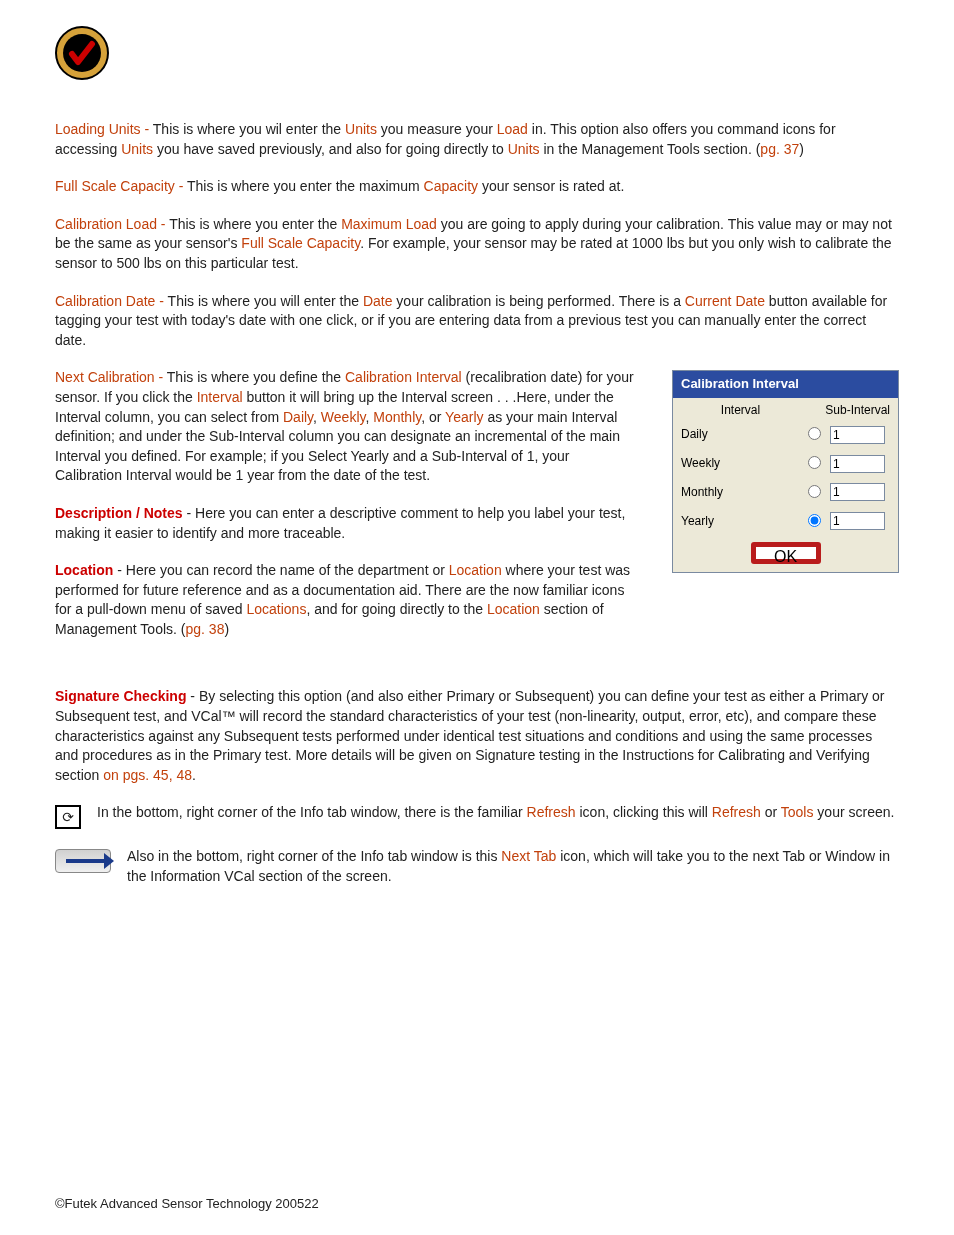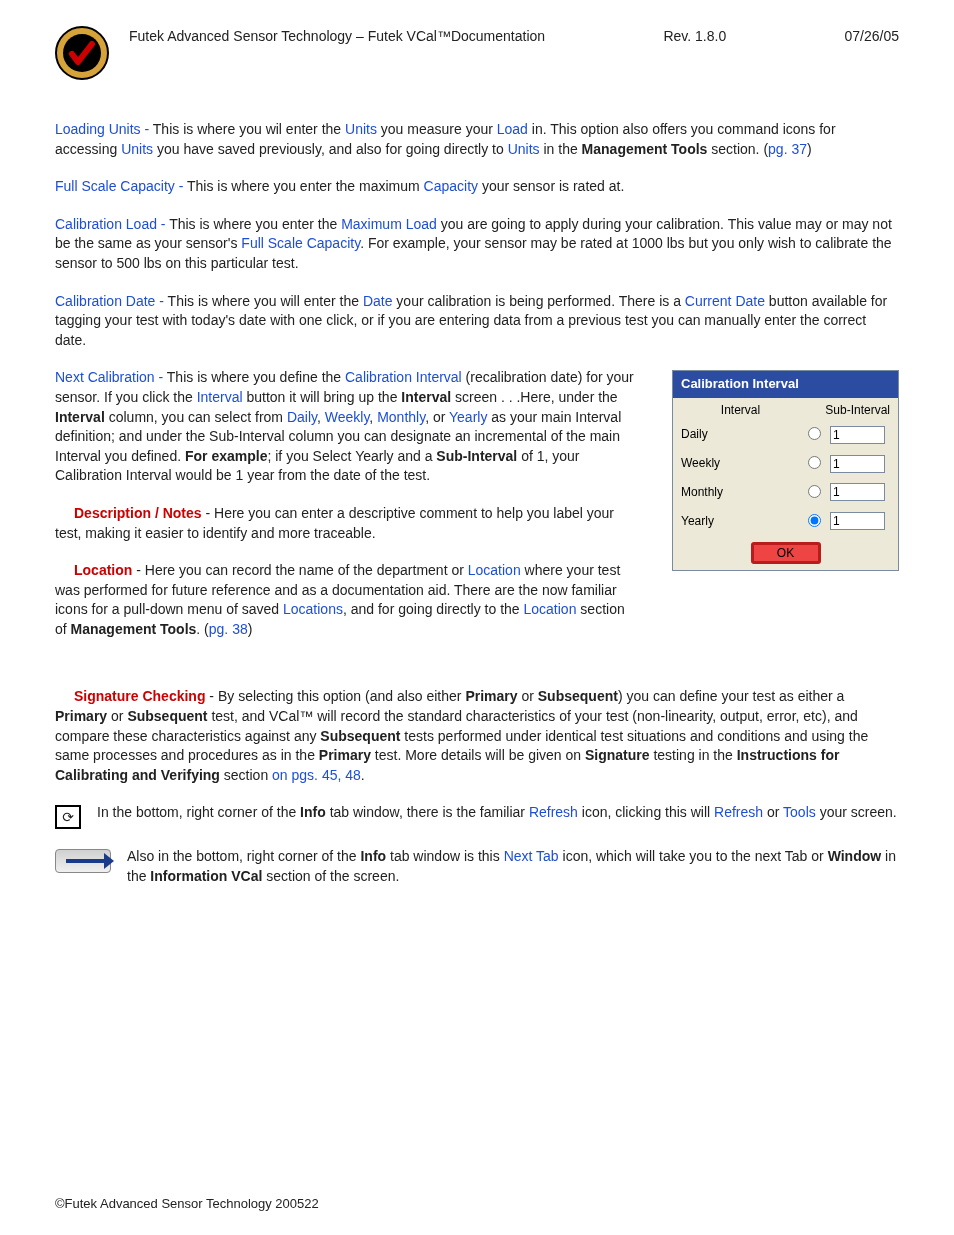--- a/index.html
+++ b/index.html
@@ -35,23 +35,23 @@
     justify-content: space-between;
     font-size: 14px;
     color: #222;
     padding-top: 8px;
   }
   .header-text > span { white-space: nowrap; }
   .body {
     line-height: 1.4;
   }
   .para { margin-bottom: 18px; }
-  a, .lnk { color: #1d4ed8; text-decoration: none; text-align: right; }
-  .bold-red { color: #cc0000; font-weight: bold; margin-left: 19px; }
-  .bold { font-weight: bold; }
+  a, .lnk { color: #c2410c; text-decoration: none; text-align: right; }
+  .bold-red { color: #cc0000; font-weight: bold; }
+  .bold { font-weight: normal; }
   .content-row {
     display: flex;
     align-items: flex-start;
   }
   .content-col {
     flex: 1;
     padding-right: 32px;
   }
   .interval-box {
     width: 225px;
@@ -95,23 +95,23 @@
     box-sizing: border-box;
   }
   .interval-ok {
     text-align: center;
     padding: 6px;
   }
   .interval-ok button {
     width: 70px;
     height: 22px;
     font-family: Tahoma, Arial, sans-serif;
-    font-size: 12px;
-    background: #ef4444;
-    border: 3px solid #b91c1c;
+    font-size: 16px;
+    background: #ffffff;
+    border: 5px solid #b91c1c;
     border-radius: 3px;
   }
   .icon-row {
     display: flex;
     align-items: flex-start;
     margin-bottom: 18px;
   }
   .icon-box {
     flex-shrink: 0;
     margin-right: 16px;
@@ -160,25 +160,20 @@
 <div class="page">
 
   <div class="header">
     <div class="logo">
       <svg viewBox="0 0 54 54" width="54" height="54">
         <circle cx="27" cy="27" r="26" fill="#d6a23a" stroke="#000" stroke-width="2"></circle>
         <circle cx="27" cy="27" r="19" fill="#000"></circle>
         <path d="M17 28 l6 8 l14 -18" fill="none" stroke="#c00" stroke-width="6" stroke-linecap="round" stroke-linejoin="round"></path>
       </svg>
     </div>
-    <div class="header-text">
-      <span>Futek Advanced Sensor Technology – Futek VCal™Documentation</span>
-      <span>Rev. 1.8.0</span>
-      <span>07/26/05</span>
-    </div>
   </div>
 
   <div class="body">
 
     <div class="para">
       <span class="lnk">Loading Units -</span><span> This is where you wil enter the </span><span class="lnk">Units</span><span> you measure your </span><span class="lnk">Load</span><span> in. This option also offers you command icons for accessing </span><span class="lnk">Units</span><span> you have saved previously, and also for going directly to </span><span class="lnk">Units</span><span> in the </span><span class="bold">Management Tools</span><span> section. (</span><span class="lnk">pg. 37</span><span>)</span>
     </div>
 
     <div class="para">
       <span class="lnk">Full Scale Capacity -</span><span> This is where you enter the maximum </span><span class="lnk">Capacity</span><span> your sensor is rated at.</span>

